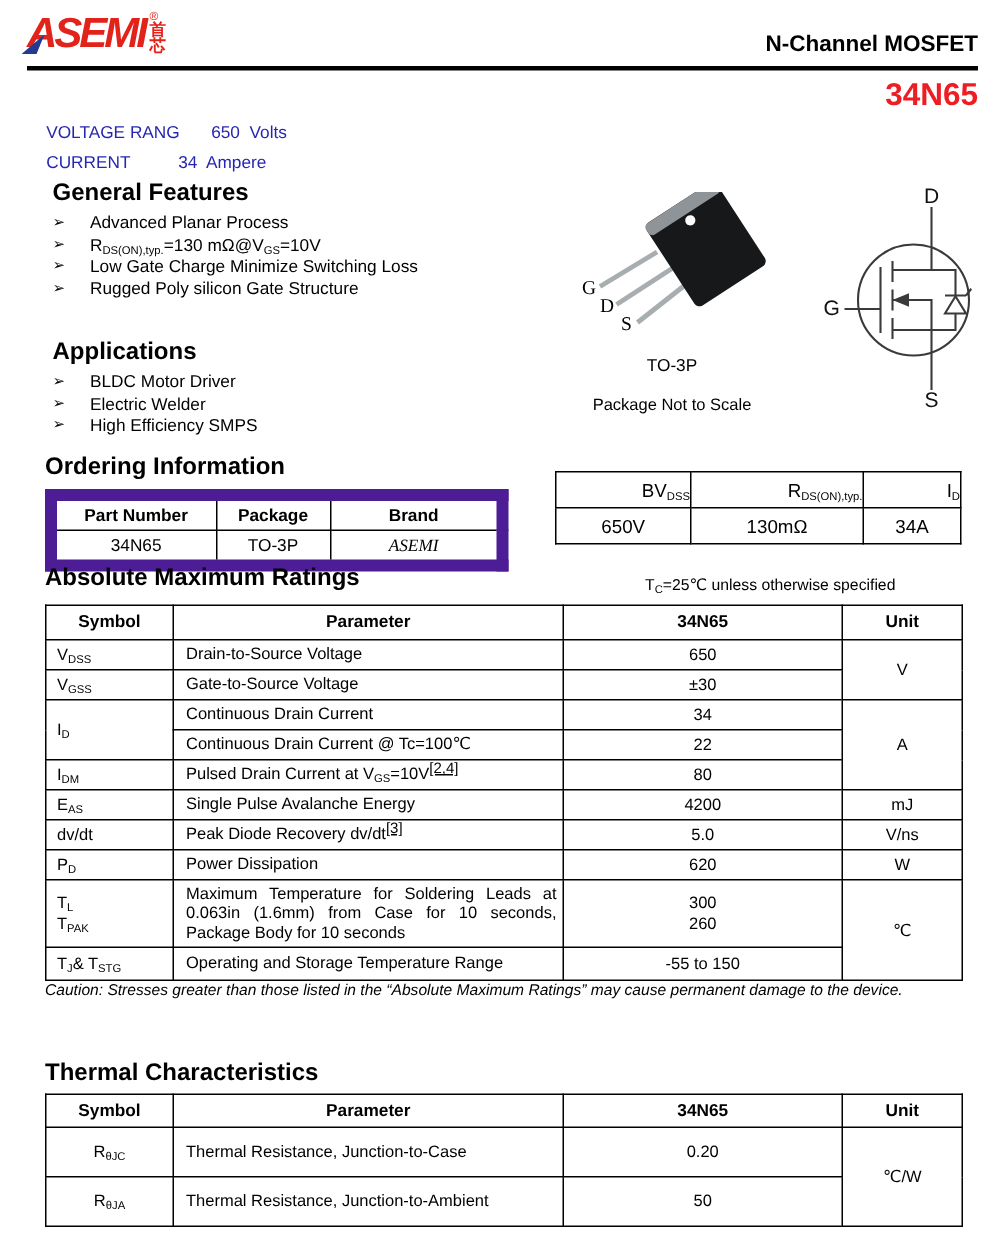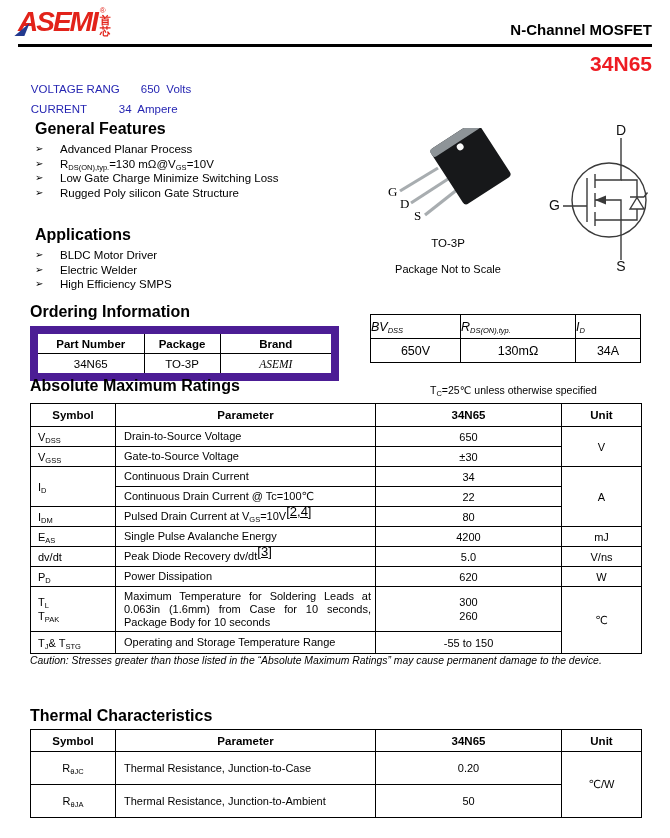--- a/index.html
+++ b/index.html
@@ -1,20 +1,20 @@
 <!DOCTYPE html>
 <html><head>
 <meta charset="utf-8">
 <style>
   html,body{margin:0;padding:0;background:#fff;}
   .page{position:relative;width:670px;height:838px;background:#fff;overflow:hidden;
         font-family:"Liberation Sans","DejaVu Sans",sans-serif;color:#000;}
   .abs{position:absolute;}
   sub{font-size:7.5px;vertical-align:-2px;line-height:0;}
-  sup{font-size:13px;vertical-align:4px;line-height:0;text-decoration:underline;}
+  sup{font-size:10px;vertical-align:4px;line-height:0;text-decoration:underline;}
 
   
   .logo{position:absolute;left:18px;top:7px;display:flex;align-items:flex-start;}
   .logo-accent{position:absolute;left:-1px;top:16px;width:0;height:0;
     border-style:solid;border-width:0 0 13px 10px;border-color:transparent transparent #223a8f transparent;
     transform:skewX(-22deg);}
   .logo-main{font-weight:bold;font-style:italic;font-size:28px;line-height:30px;color:#e2231a;letter-spacing:-2px;}
   .logo-side{display:flex;flex-direction:column;margin-left:3px;}
   .logo-reg{font-size:8px;line-height:8px;color:#e2231a;}
   .logo-cn{font-size:11px;line-height:11px;color:#e2231a;font-weight:bold;width:12px;word-break:break-all;}
@@ -51,21 +51,21 @@
   table{border-collapse:collapse;table-layout:fixed;}
   th,td{border:1px solid #000;padding:0;overflow:hidden;}
 
   .ordering-title{left:30px;top:303px;}
   .ordering-table{left:30px;top:326px;width:301px;border:8px solid #4c1d95;}
   .ordering-table th{height:19px;font-size:11.5px;font-weight:bold;text-align:center;}
   .ordering-table td{height:19px;font-size:11.5px;text-align:center;}
   .brand-cell{font-family:"Liberation Serif","DejaVu Serif",serif;font-style:italic;}
 
   .summary-table{left:370px;top:314px;width:270px;border:1.5px solid #000;}
-  .summary-table th{height:23px;font-size:12.5px;font-weight:normal;text-align:left;font-style:italic;}
+  .summary-table th{height:23px;font-size:12.5px;font-weight:normal;text-align:right;}
   .summary-table td{height:23px;font-size:12.5px;text-align:center;}
 
   .amr-title{left:30px;top:377px;}
   .amr-cond{left:430px;top:384px;font-size:10.5px;}
   .spec{width:611px;border:1.5px solid #000;padding-left:28px;}
   .spec th{font-size:11.5px;font-weight:bold;text-align:center;}
   .spec td{font-size:11px;vertical-align:middle;}
   .sym{text-align:left;padding-left:7px;}
   .par{text-align:left;padding-left:8px;line-height:13px;margin-top:37px;}
   .val{text-align:center;}

